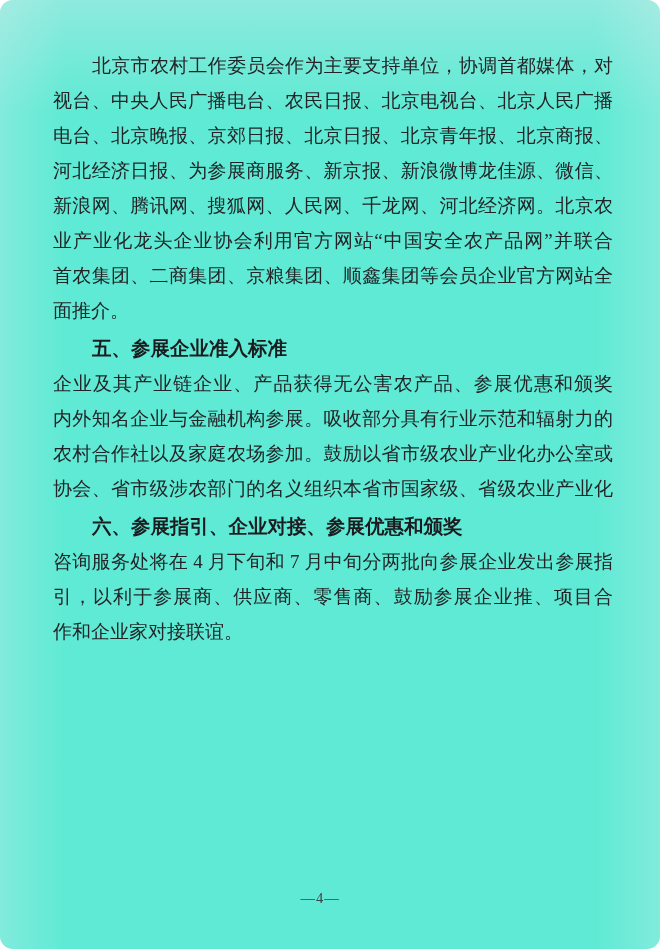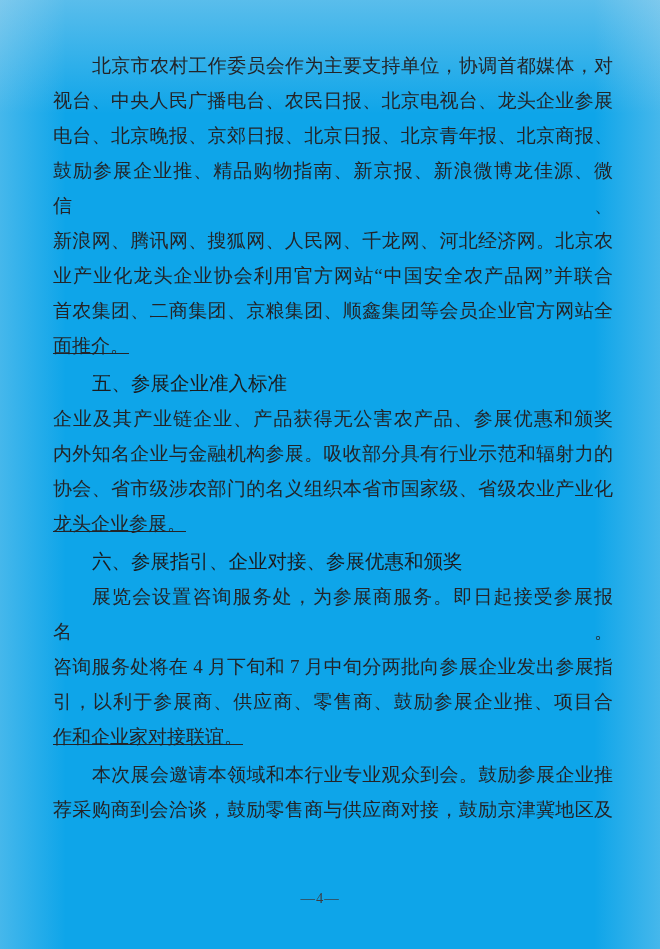--- a/index.html
+++ b/index.html
@@ -36,29 +36,28 @@
   .line {
     font-size: 19px;
     line-height: 35px;
     text-align: justify;
     text-align-last: justify;
     text-justify: inter-character;
     white-space: normal;
   }
   .line.last {
     text-align-last: left;
-    text-decoration: underline;
   }
   .line.indent {
     text-indent: 39px;
   }
   .heading {
     font-size: 19.5px;
     line-height: 35px;
-    font-weight: normal;
+    font-weight: bold;
     text-indent: 39px;
     margin-top: 3px;
     font-family: "Liberation Sans", "DejaVu Sans", sans-serif;
     color: #1b1c1f;
   }
   .para { margin: 0; }
   .para + .para { margin-top: 3px; }
   .page-number {
     position: absolute;
     top: 889px;
@@ -67,45 +66,40 @@
     text-align: center;
     font-size: 14.5px;
     line-height: 18px;
     letter-spacing: 1px;
     color: #3c3d42;
   }
 </style>
 </head>
 <body>
 
-<div class="doc-page" style="background: #0ea5e9; color: rgb(35, 36, 40);">
+<div class="doc-page" style="background: #5eead4; color: rgb(35, 36, 40); border-radius: 13px;">
   <div class="content" id="content">
       <div class="para">
         <div class="line indent">北京市农村工作委员会作为主要支持单位，协调首都媒体，对</div>
-        <div class="line">视台、中央人民广播电台、农民日报、北京电视台、龙头企业参展</div>
+        <div class="line">视台、中央人民广播电台、农民日报、北京电视台、北京人民广播</div>
         <div class="line">电台、北京晚报、京郊日报、北京日报、北京青年报、北京商报、</div>
-        <div class="line">鼓励参展企业推、精品购物指南、新京报、新浪微博龙佳源、微信、</div>
+        <div class="line">河北经济日报、为参展商服务、新京报、新浪微博龙佳源、微信、</div>
         <div class="line">新浪网、腾讯网、搜狐网、人民网、千龙网、河北经济网。北京农</div>
         <div class="line">业产业化龙头企业协会利用官方网站“中国安全农产品网”并联合</div>
         <div class="line">首农集团、二商集团、京粮集团、顺鑫集团等会员企业官方网站全</div>
         <div class="line last">面推介。</div>
       </div>
       <div class="heading">五、参展企业准入标准</div>
       <div class="para">
         <div class="line">企业及其产业链企业、产品获得无公害农产品、参展优惠和颁奖</div>
         <div class="line">内外知名企业与金融机构参展。吸收部分具有行业示范和辐射力的</div>
+        <div class="line">农村合作社以及家庭农场参加。鼓励以省市级农业产业化办公室或</div>
         <div class="line">协会、省市级涉农部门的名义组织本省市国家级、省级农业产业化</div>
-        <div class="line last">龙头企业参展。</div>
       </div>
       <div class="heading">六、参展指引、企业对接、参展优惠和颁奖</div>
       <div class="para">
-        <div class="line indent">展览会设置咨询服务处，为参展商服务。即日起接受参展报名。</div>
         <div class="line">咨询服务处将在 4 月下旬和 7 月中旬分两批向参展企业发出参展指</div>
         <div class="line">引，以利于参展商、供应商、零售商、鼓励参展企业推、项目合</div>
         <div class="line last">作和企业家对接联谊。</div>
-      </div>
-      <div class="para">
-        <div class="line indent">本次展会邀请本领域和本行业专业观众到会。鼓励参展企业推</div>
-        <div class="line">荐采购商到会洽谈，鼓励零售商与供应商对接，鼓励京津冀地区及</div>
       </div>
     </div>
   <div class="page-number">—4—</div>
 </div>
 
 </body></html>

